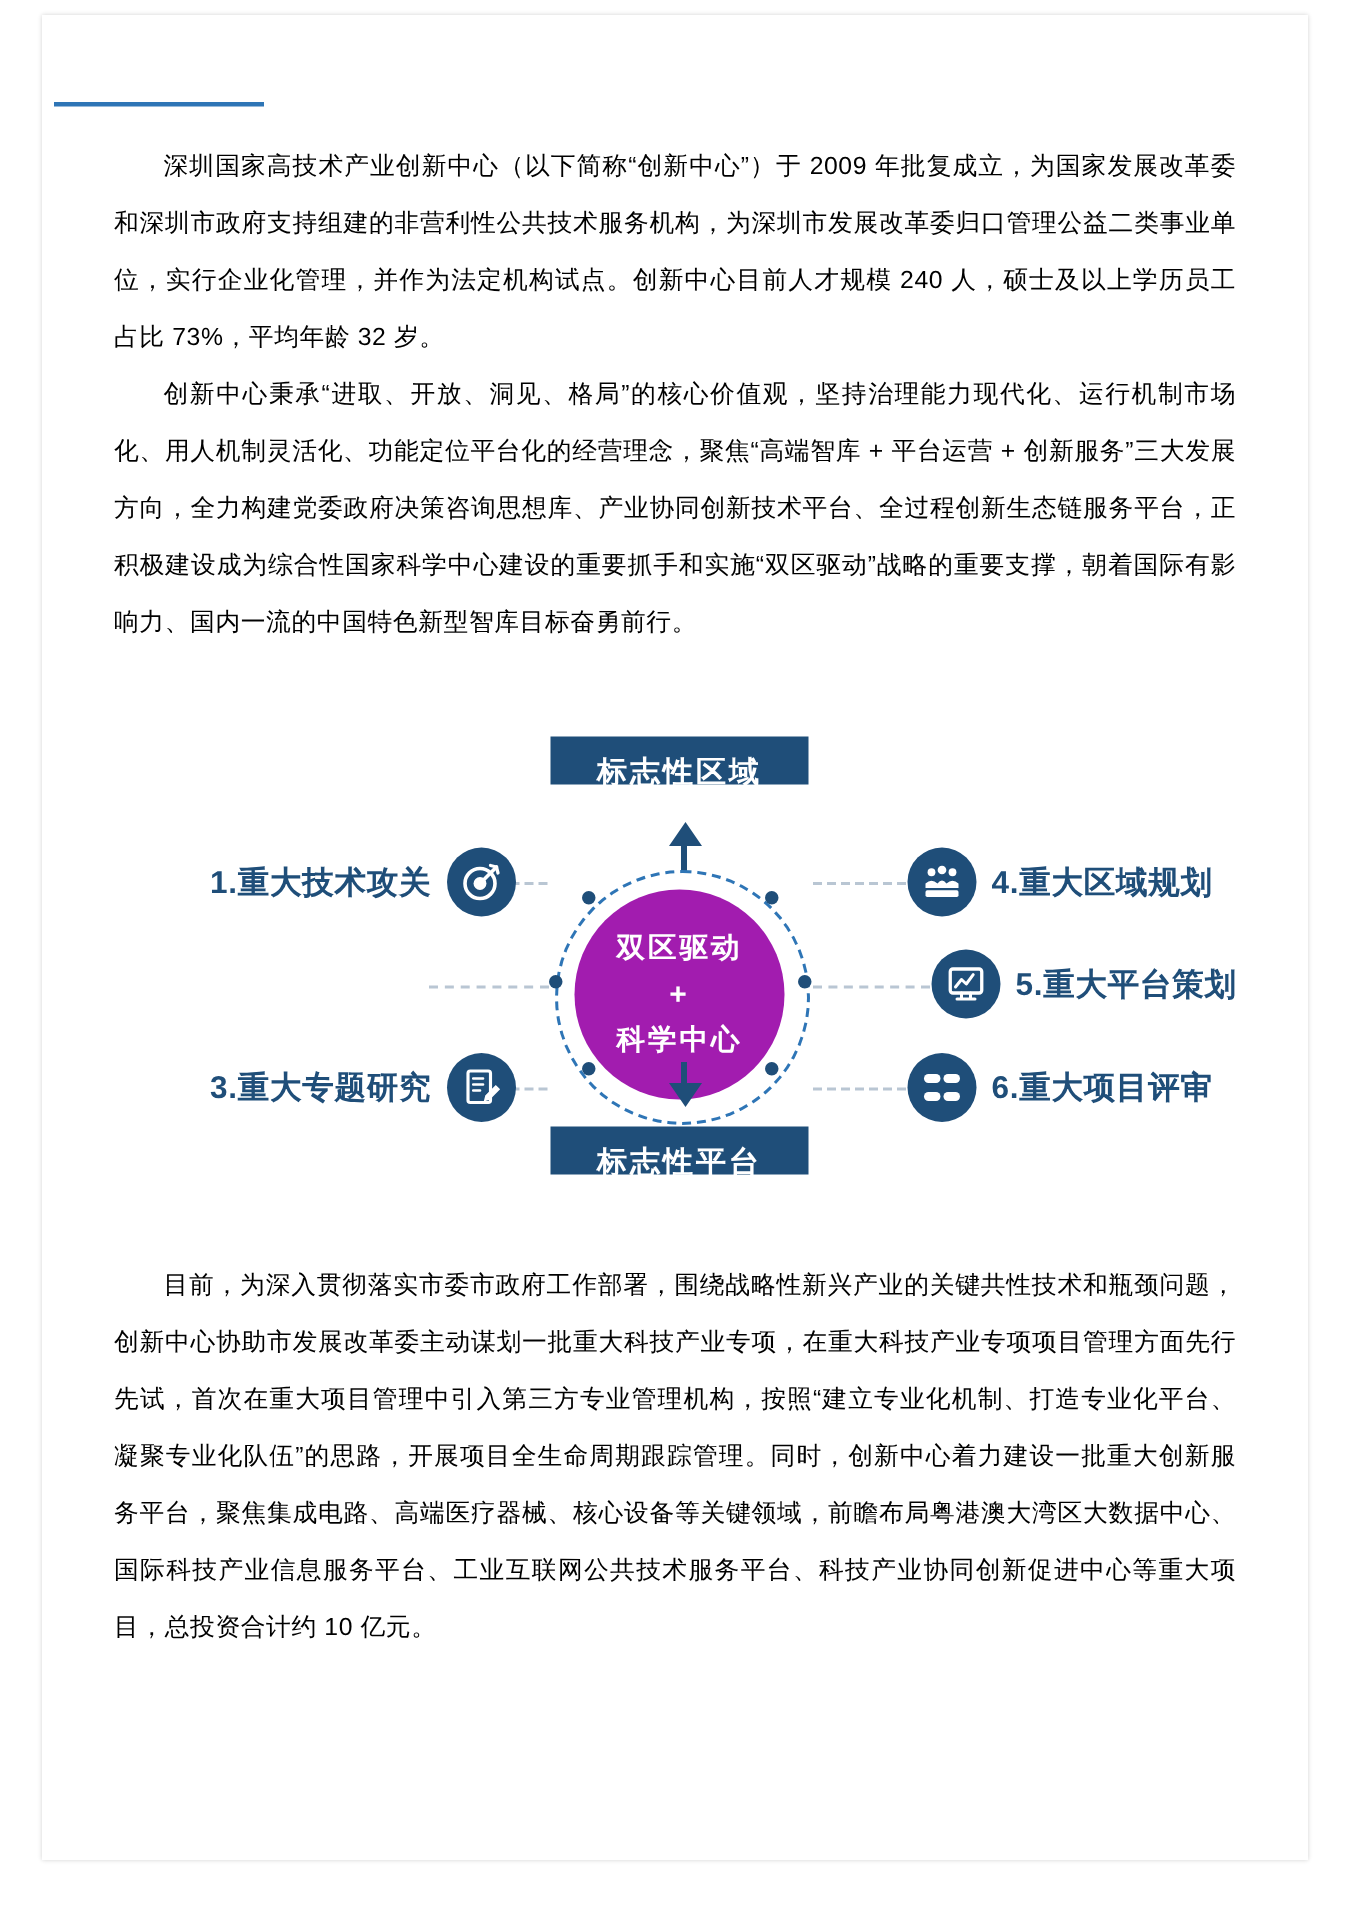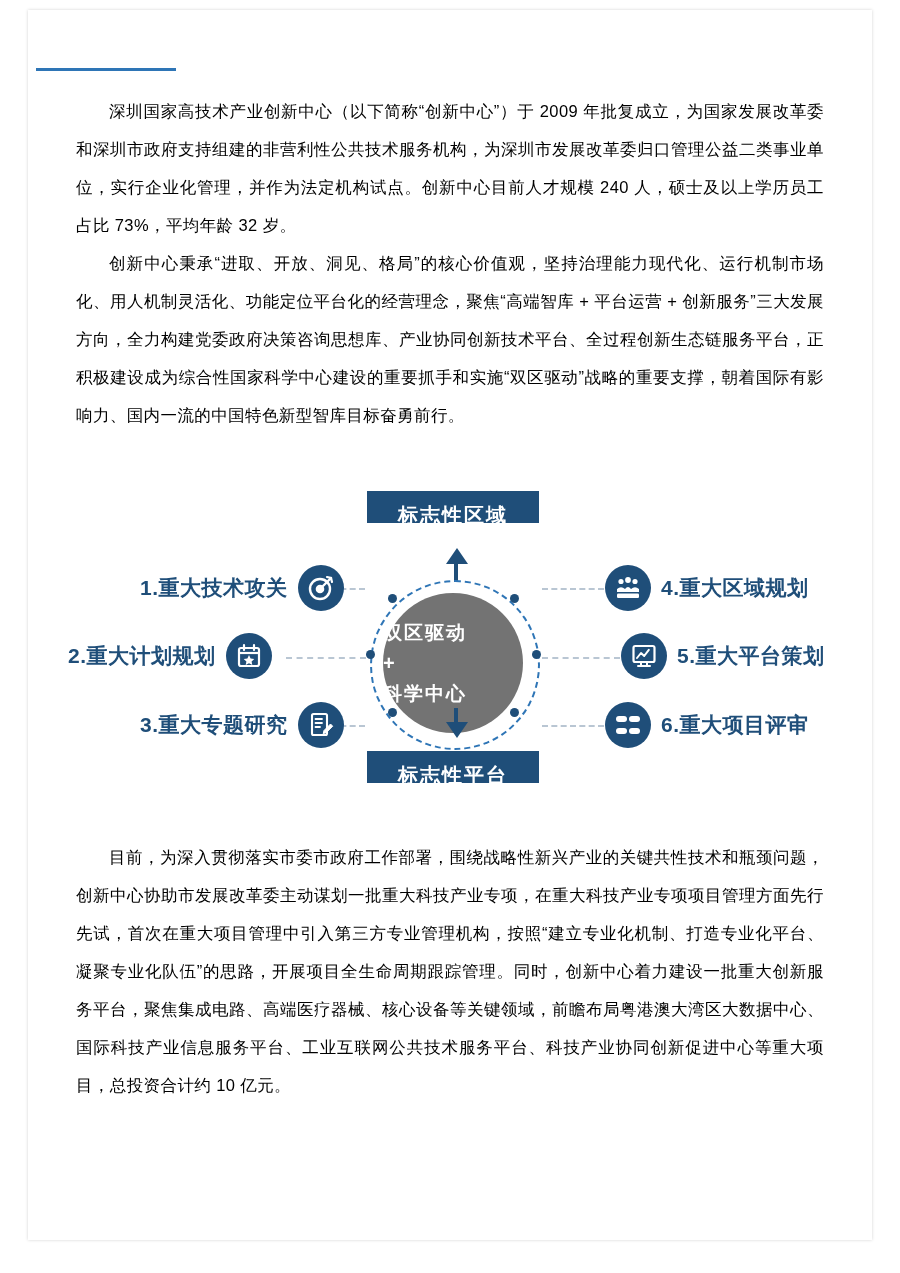--- a/index.html
+++ b/index.html
@@ -126,24 +126,25 @@
     border: 2px dashed #2e75b6;
     border-radius: 50%;
   }
   .core {
     position: absolute;
     left: 325px;
     top: 123px;
     width: 140px;
     height: 140px;
     border-radius: 50%;
-    background: #737373;
+    background: #a21caf;
     color: #ffffff;
     display: flex;
     flex-direction: column;
+    align-items: center;
     justify-content: center;
     font-size: 19px;
     font-weight: bold;
     letter-spacing: 2px;
     line-height: 1.55;
   }
   .core .plus { font-size: 20px; font-weight: bold; }
   .ring-dot {
     position: absolute;
     width: 9px;
@@ -233,31 +234,20 @@
       <span class="icon-circle">
         <svg width="28" height="28" viewBox="0 0 28 28">
           <circle cx="13" cy="15" r="10" fill="none" stroke="#fff" stroke-width="2.4"></circle>
           <circle cx="13" cy="15" r="4.3" fill="#fff"></circle>
           <path d="M16 12 L24 4" stroke="#fff" stroke-width="2.4" stroke-linecap="round"></path>
           <path d="M20 3 l4 1 1 4" fill="none" stroke="#fff" stroke-width="2.2" stroke-linecap="round"></path>
         </svg>
       </span>
     </div>
 
-    <div class="item left" style="left:10px; top:163px;">
-      <span class="item-label">2.重大计划规划</span>
-      <span class="icon-circle">
-        <svg width="28" height="28" viewBox="0 0 28 28">
-          <rect x="4" y="6" width="20" height="18" rx="2" fill="none" stroke="#fff" stroke-width="2.2"></rect>
-          <path d="M4 11 H24" stroke="#fff" stroke-width="2.2"></path>
-          <path d="M9 3 V8 M19 3 V8" stroke="#fff" stroke-width="2.2" stroke-linecap="round"></path>
-          <polygon points="14,13 15.6,16.4 19.3,16.9 16.6,19.4 17.3,23 14,21.2 10.7,23 11.4,19.4 8.7,16.9 12.4,16.4" fill="#fff"></polygon>
-        </svg>
-      </span>
-    </div>
 
     <div class="item left" style="left:82px; top:232px;">
       <span class="item-label">3.重大专题研究</span>
       <span class="icon-circle">
         <svg width="28" height="28" viewBox="0 0 28 28">
           <rect x="5" y="3" width="15" height="21" rx="1.5" fill="none" stroke="#fff" stroke-width="2.1"></rect>
           <path d="M8.5 8 H15 M8.5 12 H15 M8.5 16 H13" stroke="#fff" stroke-width="1.8" stroke-linecap="round"></path>
           <path d="M17 19.5 L23.5 13 l2.2 2.2 L19.2 21.7 l-3 .9 Z" fill="#fff" stroke="#fff" stroke-width="1"></path>
         </svg>
       </span>

